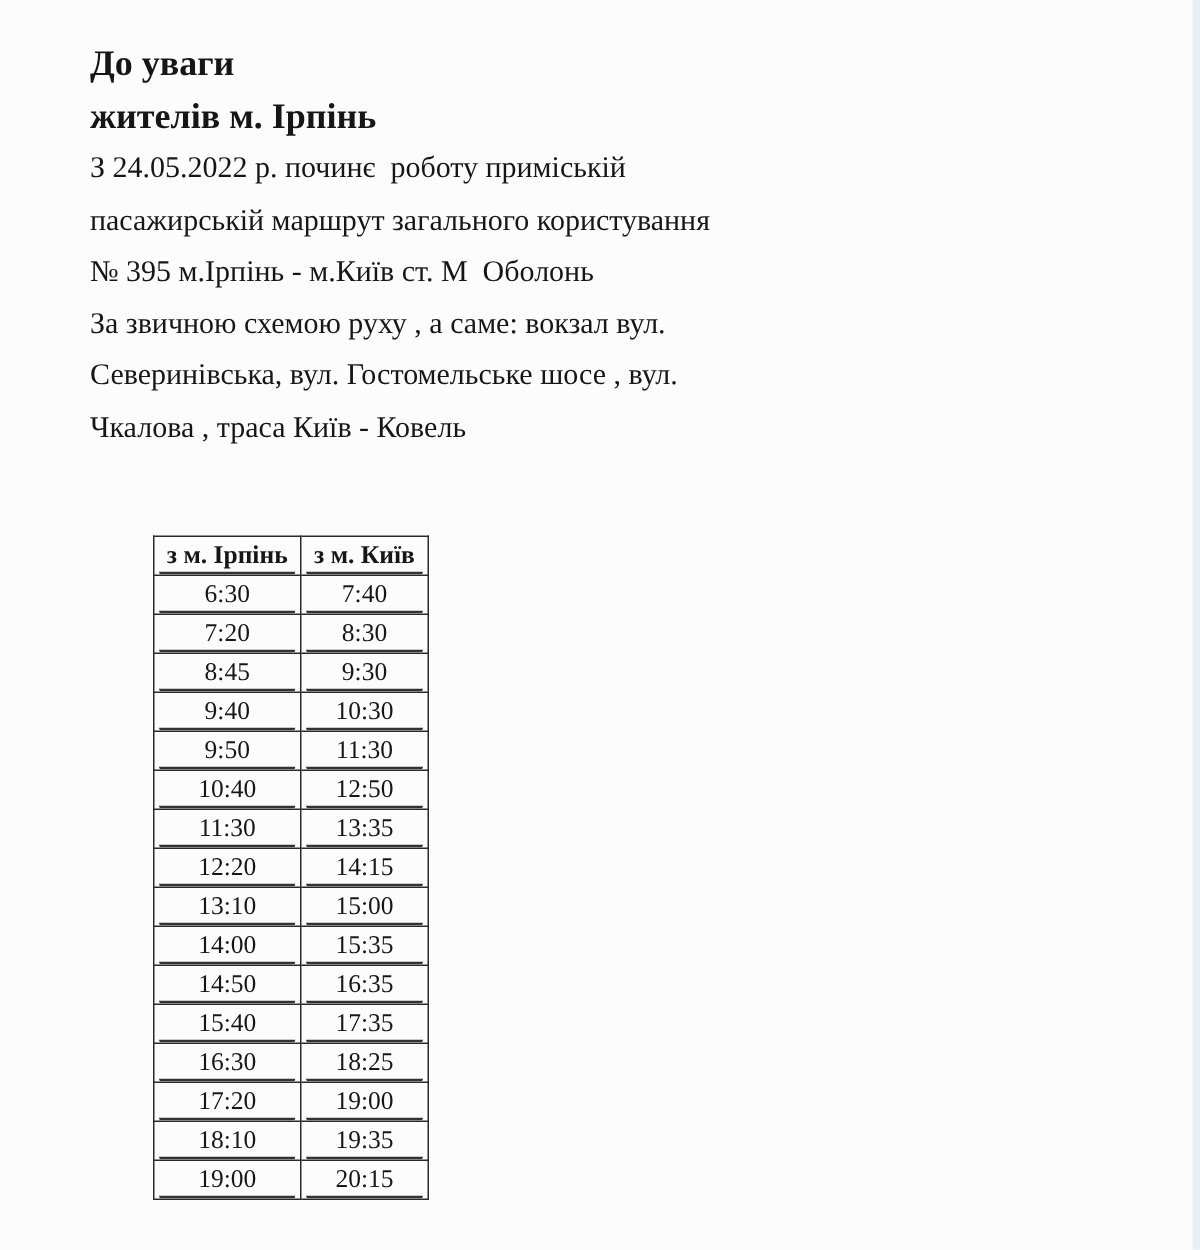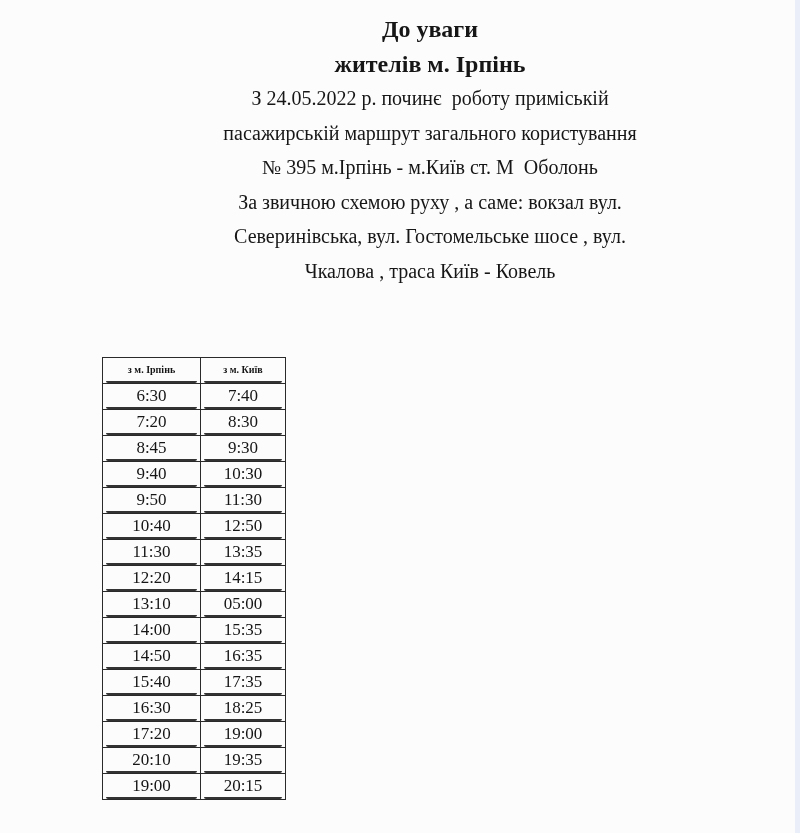--- a/index.html
+++ b/index.html
@@ -8,41 +8,40 @@
     background: #fcfcfc;
     font-family: "Liberation Serif", "DejaVu Serif", serif;
     color: #161616;
     position: relative;
   }
   .edge-strip {
     position: absolute; top: 0; right: 0; width: 5px; height: 833px;
     background: #e9eef8;
   }
   .notice {
-    position: absolute; left: 60px; top: 12px; width: 740px;
-    text-align: center;
+    position: absolute; left: 60px; top: 26px; width: 740px;
   }
   .notice .line {
     display: block; font-size: 20px; line-height: 34.5px;
     white-space: pre;
   }
   .notice .bold { font-weight: bold; font-size: 24px; }
   table.schedule {
     position: absolute; left: 102px; top: 357px;
     border-collapse: collapse;
     font-size: 17px;
   }
   table.schedule td, table.schedule th {
     border: 1.5px solid #2a2a2a;
     height: 25px; padding: 0;
     text-align: center; vertical-align: middle;
     position: relative;
     font-weight: normal;
   }
-  table.schedule th { font-size: 10px; font-weight: bold; }
+  table.schedule th { font-size: 17px; font-weight: bold; }
   table.schedule .c1 { width: 97px; }
   table.schedule .c2 { width: 84px; }
   .cell-inner {
     display: block; margin: 0 3px; line-height: 22px;
     border-bottom: 2.5px solid #333;
     border-radius: 0 0 2px 2px;
   }
 </style>
 </head>
 <body>
@@ -134,21 +133,21 @@
         </td>
         <td class="c2">
           <span class="cell-inner">14:15</span>
         </td>
       </tr>
       <tr>
         <td class="c1">
           <span class="cell-inner">13:10</span>
         </td>
         <td class="c2">
-          <span class="cell-inner">05:00</span>
+          <span class="cell-inner">15:00</span>
         </td>
       </tr>
       <tr>
         <td class="c1">
           <span class="cell-inner">14:00</span>
         </td>
         <td class="c2">
           <span class="cell-inner">15:35</span>
         </td>
       </tr>
@@ -179,21 +178,21 @@
       <tr>
         <td class="c1">
           <span class="cell-inner">17:20</span>
         </td>
         <td class="c2">
           <span class="cell-inner">19:00</span>
         </td>
       </tr>
       <tr>
         <td class="c1">
-          <span class="cell-inner">20:10</span>
+          <span class="cell-inner">18:10</span>
         </td>
         <td class="c2">
           <span class="cell-inner">19:35</span>
         </td>
       </tr>
       <tr>
         <td class="c1">
           <span class="cell-inner">19:00</span>
         </td>
         <td class="c2">

